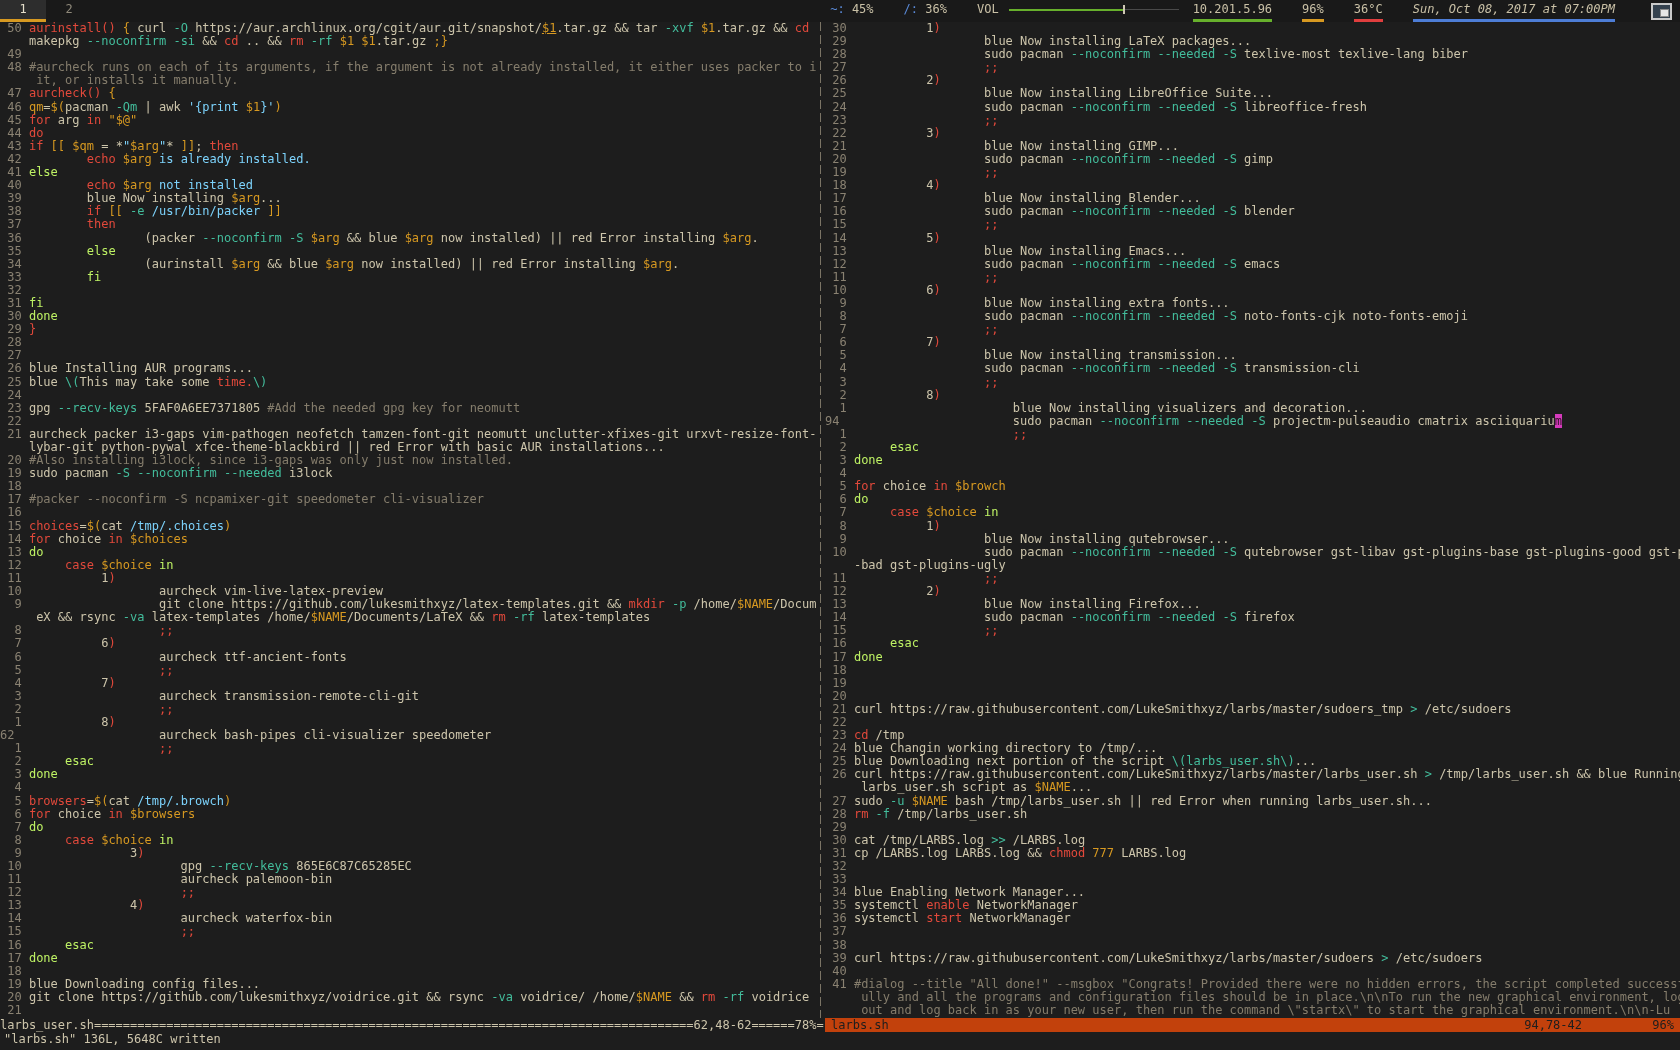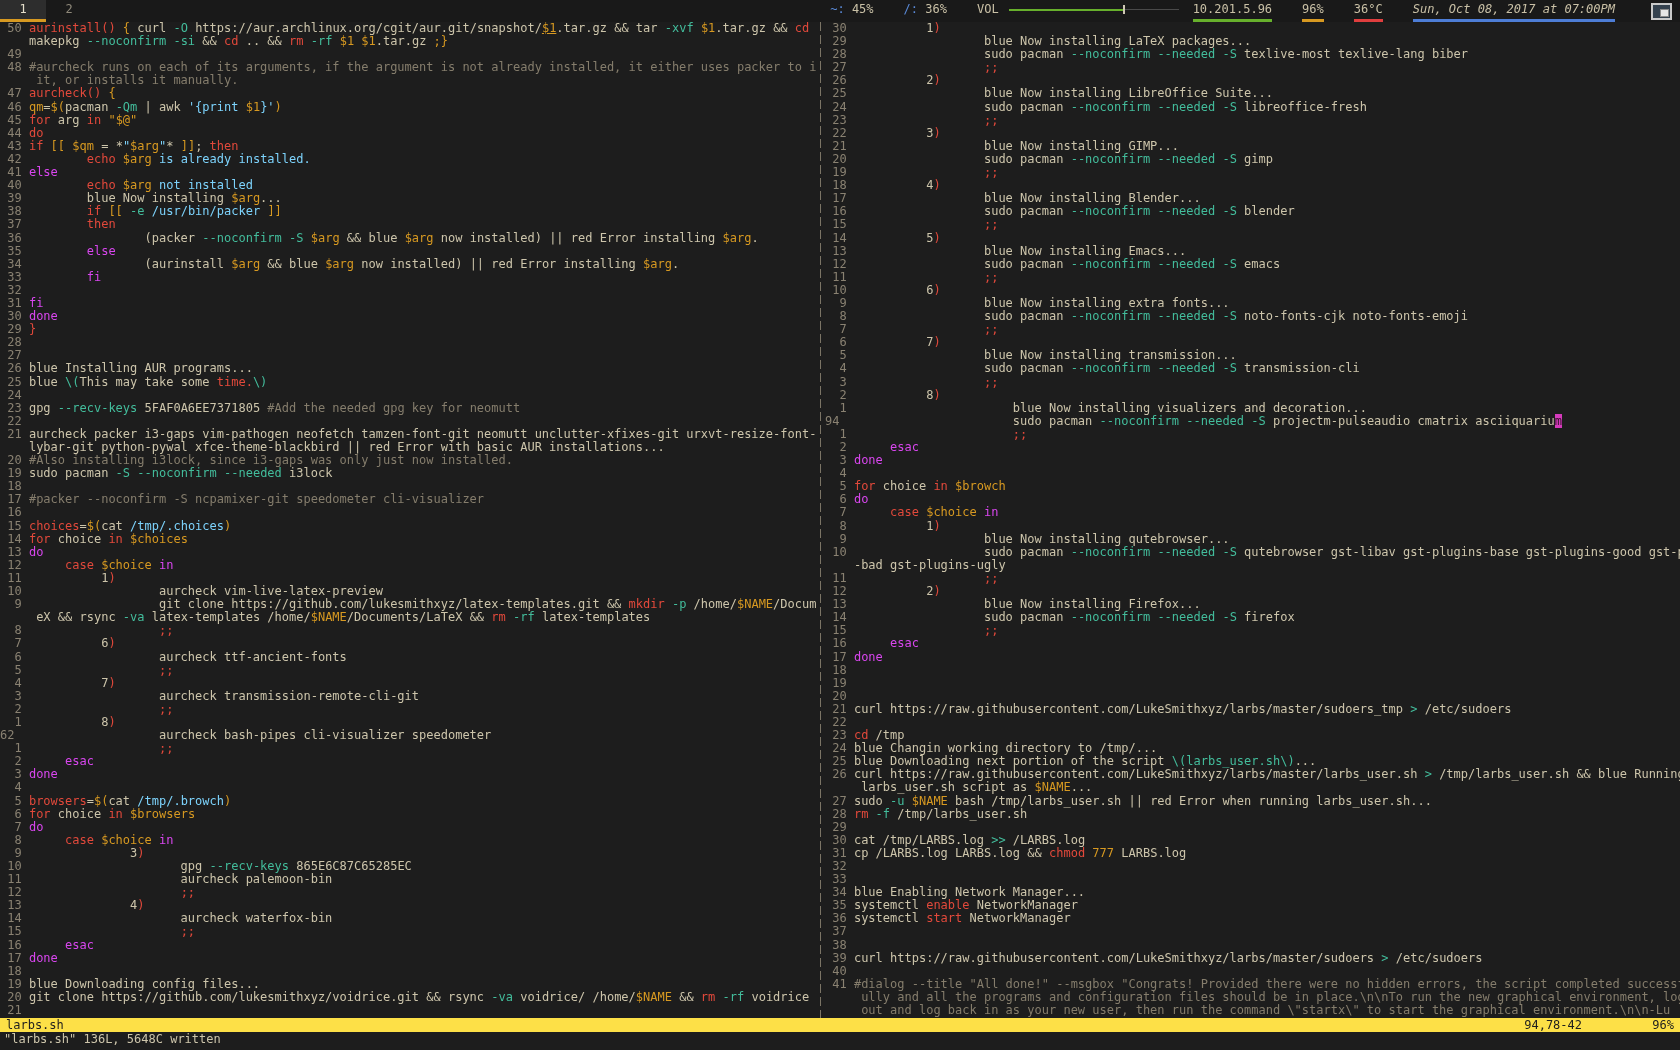--- a/index.html
+++ b/index.html
@@ -27,29 +27,29 @@
   .editor{display:flex;flex:0 0 996px;overflow:hidden;background:#1d1d1d;}
   .pane{white-space:pre;overflow:hidden;}
   .pane-left{width:817px;flex:0 0 817px;}
   .pane-right{flex:1;}
   .vsep{flex:0 0 8px;position:relative;}
   .vsep::before{content:"";position:absolute;left:3px;top:0;bottom:0;width:1px;
     background:repeating-linear-gradient(#7b7465 0px,#7b7465 9px,transparent 9px,transparent 13px);}
   .row{height:13.1px;line-height:13.1px;white-space:pre;}
   .gut{color:#8a8272;}
   .sd{color:#cdc5ab}.sr{color:#e2493b}.so{color:#d79921}.sg{color:#7dd3fc}
-  .st{color:#43bd9c}.sb{color:#d946ef}.sc{color:#857d6c}
+  .st{color:#43bd9c}.sb{color:#bef264}.sc{color:#857d6c}
   .su{color:#cdc5ab;}
   .sv{color:#d79921;text-decoration:underline}
   .sk{background:#d53abc;color:#36122c}
 
   
   .statusrow{display:flex;flex:0 0 14px;line-height:14px;}
   .stl{width:825px;flex:0 0 825px;overflow:hidden;white-space:pre;color:#cdc5ab;}
-  .str{flex:1;background:#fde047;color:#1e1e1e;display:flex;white-space:pre;overflow:hidden;}
+  .str{flex:1;background:#c2410c;color:#1e1e1e;display:flex;white-space:pre;overflow:hidden;}
   .str .sname{padding-left:6px;}
   .str .spos{margin-left:auto;}
   .str .spct{width:92px;text-align:right;padding-right:6px;}
   .cmdline{flex:1;color:#cdc5ab;padding-left:4px;white-space:pre;background:#1d1d1d;line-height:14px;}
 </style>
 </head>
 <body>
 
 <div class="screen">
 
@@ -79,20 +79,21 @@
     </div>
   </div>
 
   <div class="editor">
     <div class="pane pane-left" id="lpane"><div class="row"><span class="gut"> 50 </span><span class="sr">aurinstall()</span><span class="sd"> </span><span class="so">{</span><span class="sd"> curl </span><span class="st">-O</span><span class="sd"> </span><span class="su">https://aur.archlinux.org/cgit/aur.git/snapshot/</span><span class="sv">$1</span><span class="su">.tar.gz</span><span class="sd"> &amp;&amp; tar </span><span class="st">-xvf</span><span class="sd"> </span><span class="so">$1</span><span class="sd">.tar.gz &amp;&amp; </span><span class="sr">cd</span><span class="sd"> </span><span class="so">$1</span></div><div class="row"><span class="gut">    </span><span class="sd">makepkg </span><span class="st">--noconfirm</span><span class="sd"> </span><span class="st">-si</span><span class="sd"> &amp;&amp; </span><span class="sr">cd</span><span class="sd"> .. &amp;&amp; </span><span class="sr">rm</span><span class="sd"> </span><span class="st">-rf</span><span class="sd"> </span><span class="so">$1</span><span class="sd"> </span><span class="so">$1</span><span class="sd">.tar.gz </span><span class="so">;}</span></div><div class="row"><span class="gut"> 49 </span></div><div class="row"><span class="gut"> 48 </span><span class="sc">#aurcheck runs on each of its arguments, if the argument is not already installed, it either uses packer to install</span></div><div class="row"><span class="gut">    </span><span class="sc"> it, or installs it manually.</span></div><div class="row"><span class="gut"> 47 </span><span class="sr">aurcheck()</span><span class="sd"> </span><span class="so">{</span></div><div class="row"><span class="gut"> 46 </span><span class="so">qm</span><span class="sd">=</span><span class="so">$(</span><span class="sd">pacman </span><span class="st">-Qm</span><span class="sd"> | awk </span><span class="sg">'{print </span><span class="so">$1</span><span class="sg">}'</span><span class="so">)</span></div><div class="row"><span class="gut"> 45 </span><span class="sr">for</span><span class="sd"> arg </span><span class="sr">in</span><span class="sd"> </span><span class="so">"$@"</span></div><div class="row"><span class="gut"> 44 </span><span class="sr">do</span></div><div class="row"><span class="gut"> 43 </span><span class="sr">if</span><span class="sd"> </span><span class="so">[[</span><span class="sd"> </span><span class="so">$qm</span><span class="sd"> = *</span><span class="sg">"</span><span class="so">$arg</span><span class="sg">"</span><span class="sd">* </span><span class="so">]]</span><span class="sd">; </span><span class="sr">then</span></div><div class="row"><span class="gut"> 42 </span><span class="sd">        </span><span class="sr">echo</span><span class="sd"> </span><span class="so">$arg</span><span class="sd"> </span><span class="sg">is already installed.</span></div><div class="row"><span class="gut"> 41 </span><span class="sb">else</span></div><div class="row"><span class="gut"> 40 </span><span class="sd">        </span><span class="sr">echo</span><span class="sd"> </span><span class="so">$arg</span><span class="sd"> </span><span class="sg">not installed</span></div><div class="row"><span class="gut"> 39 </span><span class="sd">        blue Now installing </span><span class="so">$arg</span><span class="sd">...</span></div><div class="row"><span class="gut"> 38 </span><span class="sd">        </span><span class="sr">if</span><span class="sd"> </span><span class="so">[[</span><span class="sd"> </span><span class="st">-e</span><span class="sd"> </span><span class="sg">/usr/bin/packer</span><span class="sd"> </span><span class="so">]]</span></div><div class="row"><span class="gut"> 37 </span><span class="sd">        </span><span class="sr">then</span></div><div class="row"><span class="gut"> 36 </span><span class="sd">                (packer </span><span class="st">--noconfirm</span><span class="sd"> </span><span class="st">-S</span><span class="sd"> </span><span class="so">$arg</span><span class="sd"> &amp;&amp; blue </span><span class="so">$arg</span><span class="sd"> now installed) || red Error installing </span><span class="so">$arg</span><span class="sd">.</span></div><div class="row"><span class="gut"> 35 </span><span class="sd">        </span><span class="sb">else</span></div><div class="row"><span class="gut"> 34 </span><span class="sd">                (aurinstall </span><span class="so">$arg</span><span class="sd"> &amp;&amp; blue </span><span class="so">$arg</span><span class="sd"> now installed) || red Error installing </span><span class="so">$arg</span><span class="sd">.</span></div><div class="row"><span class="gut"> 33 </span><span class="sd">        </span><span class="sb">fi</span></div><div class="row"><span class="gut"> 32 </span></div><div class="row"><span class="gut"> 31 </span><span class="sb">fi</span></div><div class="row"><span class="gut"> 30 </span><span class="sb">done</span></div><div class="row"><span class="gut"> 29 </span><span class="sr">}</span></div><div class="row"><span class="gut"> 28 </span></div><div class="row"><span class="gut"> 27 </span></div><div class="row"><span class="gut"> 26 </span><span class="sd">blue Installing AUR programs...</span></div><div class="row"><span class="gut"> 25 </span><span class="sd">blue </span><span class="st">\(</span><span class="sd">This may take some </span><span class="sr">time.</span><span class="st">\)</span></div><div class="row"><span class="gut"> 24 </span></div><div class="row"><span class="gut"> 23 </span><span class="sd">gpg </span><span class="st">--recv-keys</span><span class="sd"> 5FAF0A6EE7371805 </span><span class="sc">#Add the needed gpg key for neomutt</span></div><div class="row"><span class="gut"> 22 </span></div><div class="row"><span class="gut"> 21 </span><span class="sd">aurcheck packer i3-gaps vim-pathogen neofetch tamzen-font-git neomutt unclutter-xfixes-git urxvt-resize-font-git po</span></div><div class="row"><span class="gut">    </span><span class="sd">lybar-git python-pywal xfce-theme-blackbird || red Error with basic AUR installations...</span></div><div class="row"><span class="gut"> 20 </span><span class="sc">#Also installing i3lock, since i3-gaps was only just now installed.</span></div><div class="row"><span class="gut"> 19 </span><span class="sd">sudo pacman </span><span class="st">-S</span><span class="sd"> </span><span class="st">--noconfirm</span><span class="sd"> </span><span class="st">--needed</span><span class="sd"> i3lock</span></div><div class="row"><span class="gut"> 18 </span></div><div class="row"><span class="gut"> 17 </span><span class="sc">#packer --noconfirm -S ncpamixer-git speedometer cli-visualizer</span></div><div class="row"><span class="gut"> 16 </span></div><div class="row"><span class="gut"> 15 </span><span class="sr">choices</span><span class="sd">=</span><span class="so">$(</span><span class="sd">cat </span><span class="sg">/tmp/.choices</span><span class="so">)</span></div><div class="row"><span class="gut"> 14 </span><span class="sr">for</span><span class="sd"> choice </span><span class="sr">in</span><span class="sd"> </span><span class="so">$choices</span></div><div class="row"><span class="gut"> 13 </span><span class="sb">do</span></div><div class="row"><span class="gut"> 12 </span><span class="sd">     </span><span class="sr">case</span><span class="sd"> </span><span class="so">$choice</span><span class="sd"> </span><span class="sb">in</span></div><div class="row"><span class="gut"> 11 </span><span class="sd">          1</span><span class="sr">)</span></div><div class="row"><span class="gut"> 10 </span><span class="sd">                  aurcheck vim-live-latex-preview</span></div><div class="row"><span class="gut">  9 </span><span class="sd">                  git clone </span><span class="su">https://github.com/lukesmithxyz/latex-templates.git</span><span class="sd"> &amp;&amp; </span><span class="sr">mkdir</span><span class="sd"> </span><span class="st">-p</span><span class="sd"> /home/</span><span class="so">$NAME</span><span class="sd">/Documents/LaT</span></div><div class="row"><span class="gut">    </span><span class="sd"> eX &amp;&amp; rsync </span><span class="st">-va</span><span class="sd"> latex-templates /home/</span><span class="so">$NAME</span><span class="sd">/Documents/LaTeX &amp;&amp; </span><span class="sr">rm</span><span class="sd"> </span><span class="st">-rf</span><span class="sd"> latex-templates</span></div><div class="row"><span class="gut">  8 </span><span class="sd">                  </span><span class="sr">;;</span></div><div class="row"><span class="gut">  7 </span><span class="sd">          6</span><span class="sr">)</span></div><div class="row"><span class="gut">  6 </span><span class="sd">                  aurcheck ttf-ancient-fonts</span></div><div class="row"><span class="gut">  5 </span><span class="sd">                  </span><span class="sr">;;</span></div><div class="row"><span class="gut">  4 </span><span class="sd">          7</span><span class="sr">)</span></div><div class="row"><span class="gut">  3 </span><span class="sd">                  aurcheck transmission-remote-cli-git</span></div><div class="row"><span class="gut">  2 </span><span class="sd">                  </span><span class="sr">;;</span></div><div class="row"><span class="gut">  1 </span><span class="sd">          8</span><span class="sr">)</span></div><div class="row"><span class="gut">62  </span><span class="sd">                  aurcheck bash-pipes cli-visualizer speedometer</span></div><div class="row"><span class="gut">  1 </span><span class="sd">                  </span><span class="sr">;;</span></div><div class="row"><span class="gut">  2 </span><span class="sd">     </span><span class="sb">esac</span></div><div class="row"><span class="gut">  3 </span><span class="sb">done</span></div><div class="row"><span class="gut">  4 </span></div><div class="row"><span class="gut">  5 </span><span class="sr">browsers</span><span class="sd">=</span><span class="so">$(</span><span class="sd">cat </span><span class="sg">/tmp/.browch</span><span class="so">)</span></div><div class="row"><span class="gut">  6 </span><span class="sr">for</span><span class="sd"> choice </span><span class="sr">in</span><span class="sd"> </span><span class="so">$browsers</span></div><div class="row"><span class="gut">  7 </span><span class="sb">do</span></div><div class="row"><span class="gut">  8 </span><span class="sd">     </span><span class="sr">case</span><span class="sd"> </span><span class="so">$choice</span><span class="sd"> </span><span class="sb">in</span></div><div class="row"><span class="gut">  9 </span><span class="sd">              3</span><span class="sr">)</span></div><div class="row"><span class="gut"> 10 </span><span class="sd">                     gpg </span><span class="st">--recv-keys</span><span class="sd"> 865E6C87C65285EC</span></div><div class="row"><span class="gut"> 11 </span><span class="sd">                     aurcheck palemoon-bin</span></div><div class="row"><span class="gut"> 12 </span><span class="sd">                     </span><span class="sr">;;</span></div><div class="row"><span class="gut"> 13 </span><span class="sd">              4</span><span class="sr">)</span></div><div class="row"><span class="gut"> 14 </span><span class="sd">                     aurcheck waterfox-bin</span></div><div class="row"><span class="gut"> 15 </span><span class="sd">                     </span><span class="sr">;;</span></div><div class="row"><span class="gut"> 16 </span><span class="sd">     </span><span class="sb">esac</span></div><div class="row"><span class="gut"> 17 </span><span class="sb">done</span></div><div class="row"><span class="gut"> 18 </span></div><div class="row"><span class="gut"> 19 </span><span class="sd">blue Downloading config files...</span></div><div class="row"><span class="gut"> 20 </span><span class="sd">git clone </span><span class="su">https://github.com/lukesmithxyz/voidrice.git</span><span class="sd"> &amp;&amp; rsync </span><span class="st">-va</span><span class="sd"> voidrice/ /home/</span><span class="so">$NAME</span><span class="sd"> &amp;&amp; </span><span class="sr">rm</span><span class="sd"> </span><span class="st">-rf</span><span class="sd"> voidrice</span></div><div class="row"><span class="gut"> 21 </span></div></div>
     <div class="vsep"></div>
     <div class="pane pane-right" id="rpane"><div class="row"><span class="gut"> 30 </span><span class="sd">          1</span><span class="sr">)</span></div><div class="row"><span class="gut"> 29 </span><span class="sd">                  blue Now installing LaTeX packages...</span></div><div class="row"><span class="gut"> 28 </span><span class="sd">                  sudo pacman </span><span class="st">--noconfirm</span><span class="sd"> </span><span class="st">--needed</span><span class="sd"> </span><span class="st">-S</span><span class="sd"> texlive-most texlive-lang biber</span></div><div class="row"><span class="gut"> 27 </span><span class="sd">                  </span><span class="sr">;;</span></div><div class="row"><span class="gut"> 26 </span><span class="sd">          2</span><span class="sr">)</span></div><div class="row"><span class="gut"> 25 </span><span class="sd">                  blue Now installing LibreOffice Suite...</span></div><div class="row"><span class="gut"> 24 </span><span class="sd">                  sudo pacman </span><span class="st">--noconfirm</span><span class="sd"> </span><span class="st">--needed</span><span class="sd"> </span><span class="st">-S</span><span class="sd"> libreoffice-fresh</span></div><div class="row"><span class="gut"> 23 </span><span class="sd">                  </span><span class="sr">;;</span></div><div class="row"><span class="gut"> 22 </span><span class="sd">          3</span><span class="sr">)</span></div><div class="row"><span class="gut"> 21 </span><span class="sd">                  blue Now installing GIMP...</span></div><div class="row"><span class="gut"> 20 </span><span class="sd">                  sudo pacman </span><span class="st">--noconfirm</span><span class="sd"> </span><span class="st">--needed</span><span class="sd"> </span><span class="st">-S</span><span class="sd"> gimp</span></div><div class="row"><span class="gut"> 19 </span><span class="sd">                  </span><span class="sr">;;</span></div><div class="row"><span class="gut"> 18 </span><span class="sd">          4</span><span class="sr">)</span></div><div class="row"><span class="gut"> 17 </span><span class="sd">                  blue Now installing Blender...</span></div><div class="row"><span class="gut"> 16 </span><span class="sd">                  sudo pacman </span><span class="st">--noconfirm</span><span class="sd"> </span><span class="st">--needed</span><span class="sd"> </span><span class="st">-S</span><span class="sd"> blender</span></div><div class="row"><span class="gut"> 15 </span><span class="sd">                  </span><span class="sr">;;</span></div><div class="row"><span class="gut"> 14 </span><span class="sd">          5</span><span class="sr">)</span></div><div class="row"><span class="gut"> 13 </span><span class="sd">                  blue Now installing Emacs...</span></div><div class="row"><span class="gut"> 12 </span><span class="sd">                  sudo pacman </span><span class="st">--noconfirm</span><span class="sd"> </span><span class="st">--needed</span><span class="sd"> </span><span class="st">-S</span><span class="sd"> emacs</span></div><div class="row"><span class="gut"> 11 </span><span class="sd">                  </span><span class="sr">;;</span></div><div class="row"><span class="gut"> 10 </span><span class="sd">          6</span><span class="sr">)</span></div><div class="row"><span class="gut">  9 </span><span class="sd">                  blue Now installing extra fonts...</span></div><div class="row"><span class="gut">  8 </span><span class="sd">                  sudo pacman </span><span class="st">--noconfirm</span><span class="sd"> </span><span class="st">--needed</span><span class="sd"> </span><span class="st">-S</span><span class="sd"> noto-fonts-cjk noto-fonts-emoji</span></div><div class="row"><span class="gut">  7 </span><span class="sd">                  </span><span class="sr">;;</span></div><div class="row"><span class="gut">  6 </span><span class="sd">          7</span><span class="sr">)</span></div><div class="row"><span class="gut">  5 </span><span class="sd">                  blue Now installing transmission...</span></div><div class="row"><span class="gut">  4 </span><span class="sd">                  sudo pacman </span><span class="st">--noconfirm</span><span class="sd"> </span><span class="st">--needed</span><span class="sd"> </span><span class="st">-S</span><span class="sd"> transmission-cli</span></div><div class="row"><span class="gut">  3 </span><span class="sd">                  </span><span class="sr">;;</span></div><div class="row"><span class="gut">  2 </span><span class="sd">          8</span><span class="sr">)</span></div><div class="row"><span class="gut">  1 </span><span class="sd">                      blue Now installing visualizers and decoration...</span></div><div class="row"><span class="gut">94  </span><span class="sd">                      sudo pacman </span><span class="st">--noconfirm</span><span class="sd"> </span><span class="st">--needed</span><span class="sd"> </span><span class="st">-S</span><span class="sd"> projectm-pulseaudio cmatrix asciiquariu</span><span class="sk">m</span></div><div class="row"><span class="gut">  1 </span><span class="sd">                      </span><span class="sr">;;</span></div><div class="row"><span class="gut">  2 </span><span class="sd">     </span><span class="sb">esac</span></div><div class="row"><span class="gut">  3 </span><span class="sb">done</span></div><div class="row"><span class="gut">  4 </span></div><div class="row"><span class="gut">  5 </span><span class="sr">for</span><span class="sd"> choice </span><span class="sr">in</span><span class="sd"> </span><span class="so">$browch</span></div><div class="row"><span class="gut">  6 </span><span class="sb">do</span></div><div class="row"><span class="gut">  7 </span><span class="sd">     </span><span class="sr">case</span><span class="sd"> </span><span class="so">$choice</span><span class="sd"> </span><span class="sb">in</span></div><div class="row"><span class="gut">  8 </span><span class="sd">          1</span><span class="sr">)</span></div><div class="row"><span class="gut">  9 </span><span class="sd">                  blue Now installing qutebrowser...</span></div><div class="row"><span class="gut"> 10 </span><span class="sd">                  sudo pacman </span><span class="st">--noconfirm</span><span class="sd"> </span><span class="st">--needed</span><span class="sd"> </span><span class="st">-S</span><span class="sd"> qutebrowser gst-libav gst-plugins-base gst-plugins-good gst-plugins</span></div><div class="row"><span class="gut">    </span><span class="sd">-bad gst-plugins-ugly</span></div><div class="row"><span class="gut"> 11 </span><span class="sd">                  </span><span class="sr">;;</span></div><div class="row"><span class="gut"> 12 </span><span class="sd">          2</span><span class="sr">)</span></div><div class="row"><span class="gut"> 13 </span><span class="sd">                  blue Now installing Firefox...</span></div><div class="row"><span class="gut"> 14 </span><span class="sd">                  sudo pacman </span><span class="st">--noconfirm</span><span class="sd"> </span><span class="st">--needed</span><span class="sd"> </span><span class="st">-S</span><span class="sd"> firefox</span></div><div class="row"><span class="gut"> 15 </span><span class="sd">                  </span><span class="sr">;;</span></div><div class="row"><span class="gut"> 16 </span><span class="sd">     </span><span class="sb">esac</span></div><div class="row"><span class="gut"> 17 </span><span class="sb">done</span></div><div class="row"><span class="gut"> 18 </span></div><div class="row"><span class="gut"> 19 </span></div><div class="row"><span class="gut"> 20 </span></div><div class="row"><span class="gut"> 21 </span><span class="sd">curl </span><span class="su">https://raw.githubusercontent.com/LukeSmithxyz/larbs/master/sudoers_tmp</span><span class="sd"> </span><span class="st">&gt;</span><span class="sd"> /etc/sudoers</span></div><div class="row"><span class="gut"> 22 </span></div><div class="row"><span class="gut"> 23 </span><span class="sr">cd</span><span class="sd"> /tmp</span></div><div class="row"><span class="gut"> 24 </span><span class="sd">blue Changin working directory to /tmp/...</span></div><div class="row"><span class="gut"> 25 </span><span class="sd">blue Downloading next portion of the script </span><span class="st">\(larbs_user.sh\)</span><span class="sd">...</span></div><div class="row"><span class="gut"> 26 </span><span class="sd">curl </span><span class="su">https://raw.githubusercontent.com/LukeSmithxyz/larbs/master/larbs_user.sh</span><span class="sd"> </span><span class="st">&gt;</span><span class="sd"> /tmp/larbs_user.sh &amp;&amp; blue Running</span></div><div class="row"><span class="gut">    </span><span class="sd"> larbs_user.sh script as </span><span class="so">$NAME</span><span class="sd">...</span></div><div class="row"><span class="gut"> 27 </span><span class="sd">sudo </span><span class="st">-u</span><span class="sd"> </span><span class="so">$NAME</span><span class="sd"> bash /tmp/larbs_user.sh || red Error when running larbs_user.sh...</span></div><div class="row"><span class="gut"> 28 </span><span class="sr">rm</span><span class="sd"> </span><span class="st">-f</span><span class="sd"> /tmp/larbs_user.sh</span></div><div class="row"><span class="gut"> 29 </span></div><div class="row"><span class="gut"> 30 </span><span class="sd">cat /tmp/LARBS.log </span><span class="st">&gt;&gt;</span><span class="sd"> /LARBS.log</span></div><div class="row"><span class="gut"> 31 </span><span class="sd">cp /LARBS.log LARBS.log &amp;&amp; </span><span class="sr">chmod</span><span class="sd"> </span><span class="so">777</span><span class="sd"> LARBS.log</span></div><div class="row"><span class="gut"> 32 </span></div><div class="row"><span class="gut"> 33 </span></div><div class="row"><span class="gut"> 34 </span><span class="sd">blue Enabling Network Manager...</span></div><div class="row"><span class="gut"> 35 </span><span class="sd">systemctl </span><span class="sr">enable</span><span class="sd"> NetworkManager</span></div><div class="row"><span class="gut"> 36 </span><span class="sd">systemctl </span><span class="sr">start</span><span class="sd"> NetworkManager</span></div><div class="row"><span class="gut"> 37 </span></div><div class="row"><span class="gut"> 38 </span></div><div class="row"><span class="gut"> 39 </span><span class="sd">curl </span><span class="su">https://raw.githubusercontent.com/LukeSmithxyz/larbs/master/sudoers</span><span class="sd"> </span><span class="st">&gt;</span><span class="sd"> /etc/sudoers</span></div><div class="row"><span class="gut"> 40 </span></div><div class="row"><span class="gut"> 41 </span><span class="sc">#dialog --title "All done!" --msgbox "Congrats! Provided there were no hidden errors, the script completed successf</span></div><div class="row"><span class="gut">    </span><span class="sc"> ully and all the programs and configuration files should be in place.\n\nTo run the new graphical environment, log</span></div><div class="row"><span class="gut">    </span><span class="sc"> out and log back in as your new user, then run the command \"startx\" to start the graphical environment.\n\n-Lu</span></div></div>
   </div>
 
   <div class="statusrow">
+    <div class="stl"><span>larbs_user.sh</span><span>===================================================================================</span><span>62,48-62</span><span>======</span><span>78%</span><span>=</span></div>
     <div class="str">
       <span class="sname">larbs.sh</span>
       <span class="spos">94,78-42</span>
       <span class="spct">96%</span>
     </div>
   </div>
 
   <div class="cmdline">"larbs.sh" 136L, 5648C written</div>
 
 </div>

